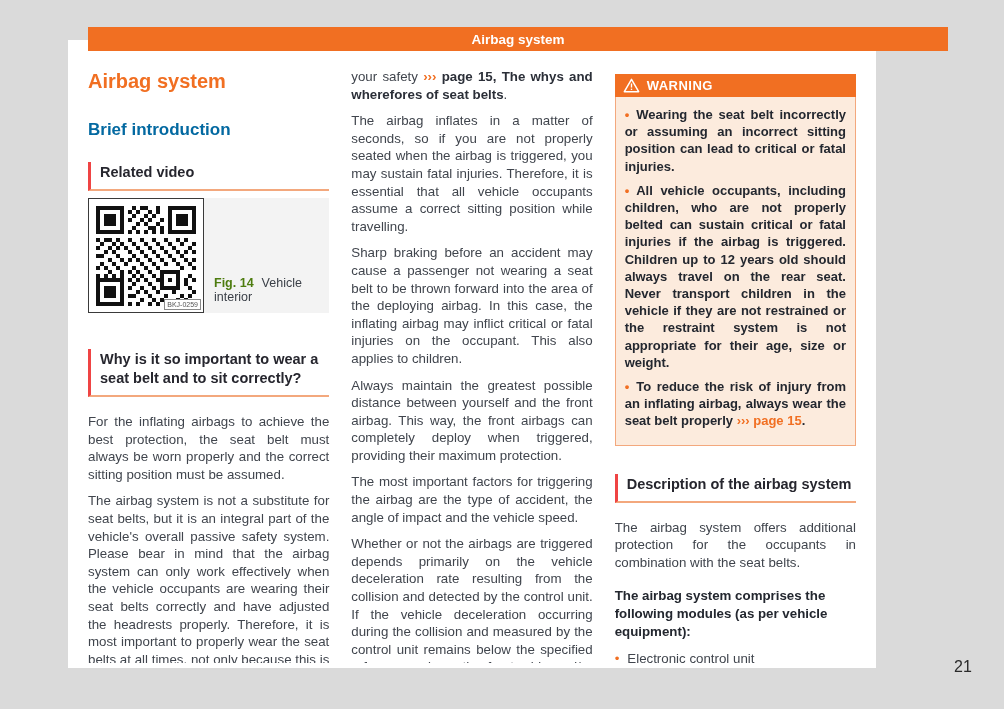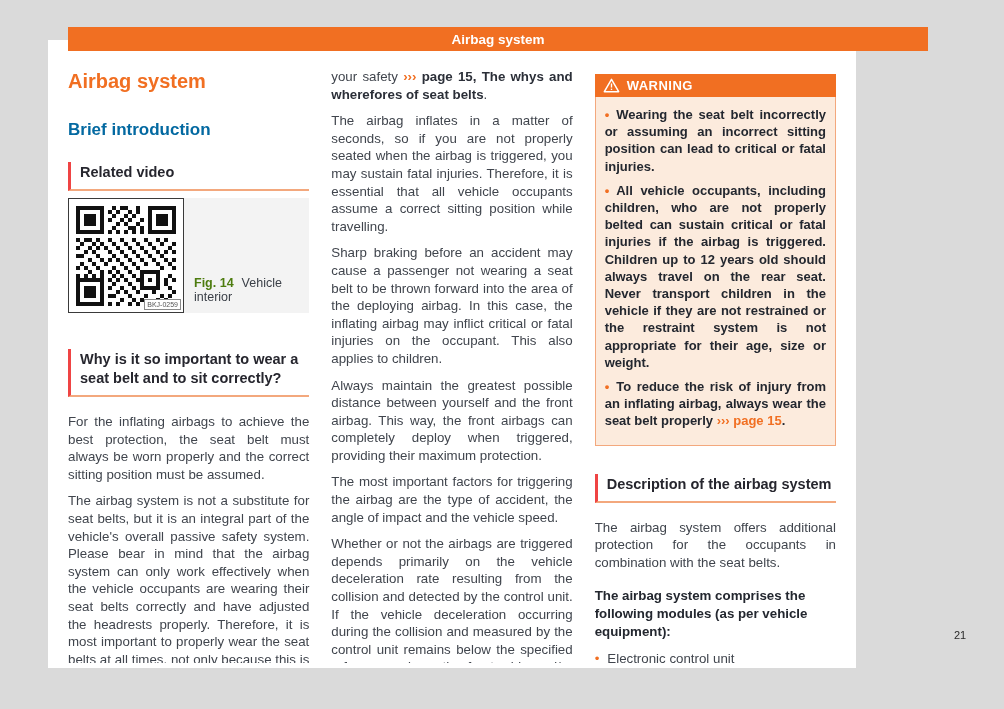--- a/index.html
+++ b/index.html
@@ -5,21 +5,21 @@
   * { margin:0; padding:0; box-sizing:border-box; }
   html,body { width:1004px; height:709px; }
   body {
     background:#dadada;
     font-family:"Liberation Sans","DejaVu Sans",sans-serif;
     color:#40454d;
     position:relative;
     overflow:hidden;
   }
   .sheet {
-    position:absolute; left:48px; top:40px; width:808px; height:628px;
+    position:absolute; left:68px; top:40px; width:808px; height:628px;
     background:#ffffff;
   }
   .header-bar {
     position:absolute; left:20px; top:-13px; width:860px; height:24px;
     background:#f16f22; color:#ffffff;
     display:flex; align-items:center; justify-content:center;
     font-size:13.5px; font-weight:bold;
   }
   .cols {
     position:absolute; left:20px; right:20px; top:28px; bottom:5px;
@@ -70,21 +70,21 @@
   }
   .witem:last-child { margin-bottom:0; }
   .witem::before { content:"•"; color:#f16f22; margin-right:7px; }
   .wref { color:#f16f22; }
 
   .bold-lead { font-size:13.3px; line-height:17.6px; font-weight:bold; color:#23272f; margin:16px 0 10px; }
   ul.modules { list-style:none; }
   ul.modules li { font-size:13.3px; line-height:17.6px; margin-bottom:5px; }
   ul.modules li::before { content:"•"; color:#f16f22; margin-right:8px; }
 
-  .page-number { position:absolute; left:954px; top:629px; font-size:11px; color:#2a2a2a; }
+  .page-number { position:absolute; left:954px; top:658px; font-size:16px; color:#2a2a2a; }
 
   .mb12 { margin-bottom:12px; }
   .desc-heading { margin-bottom:16px; }
   .q-heading { margin-bottom:16px; }
 </style>
 </head>
 <body>
 
 <div class="sheet">
 

